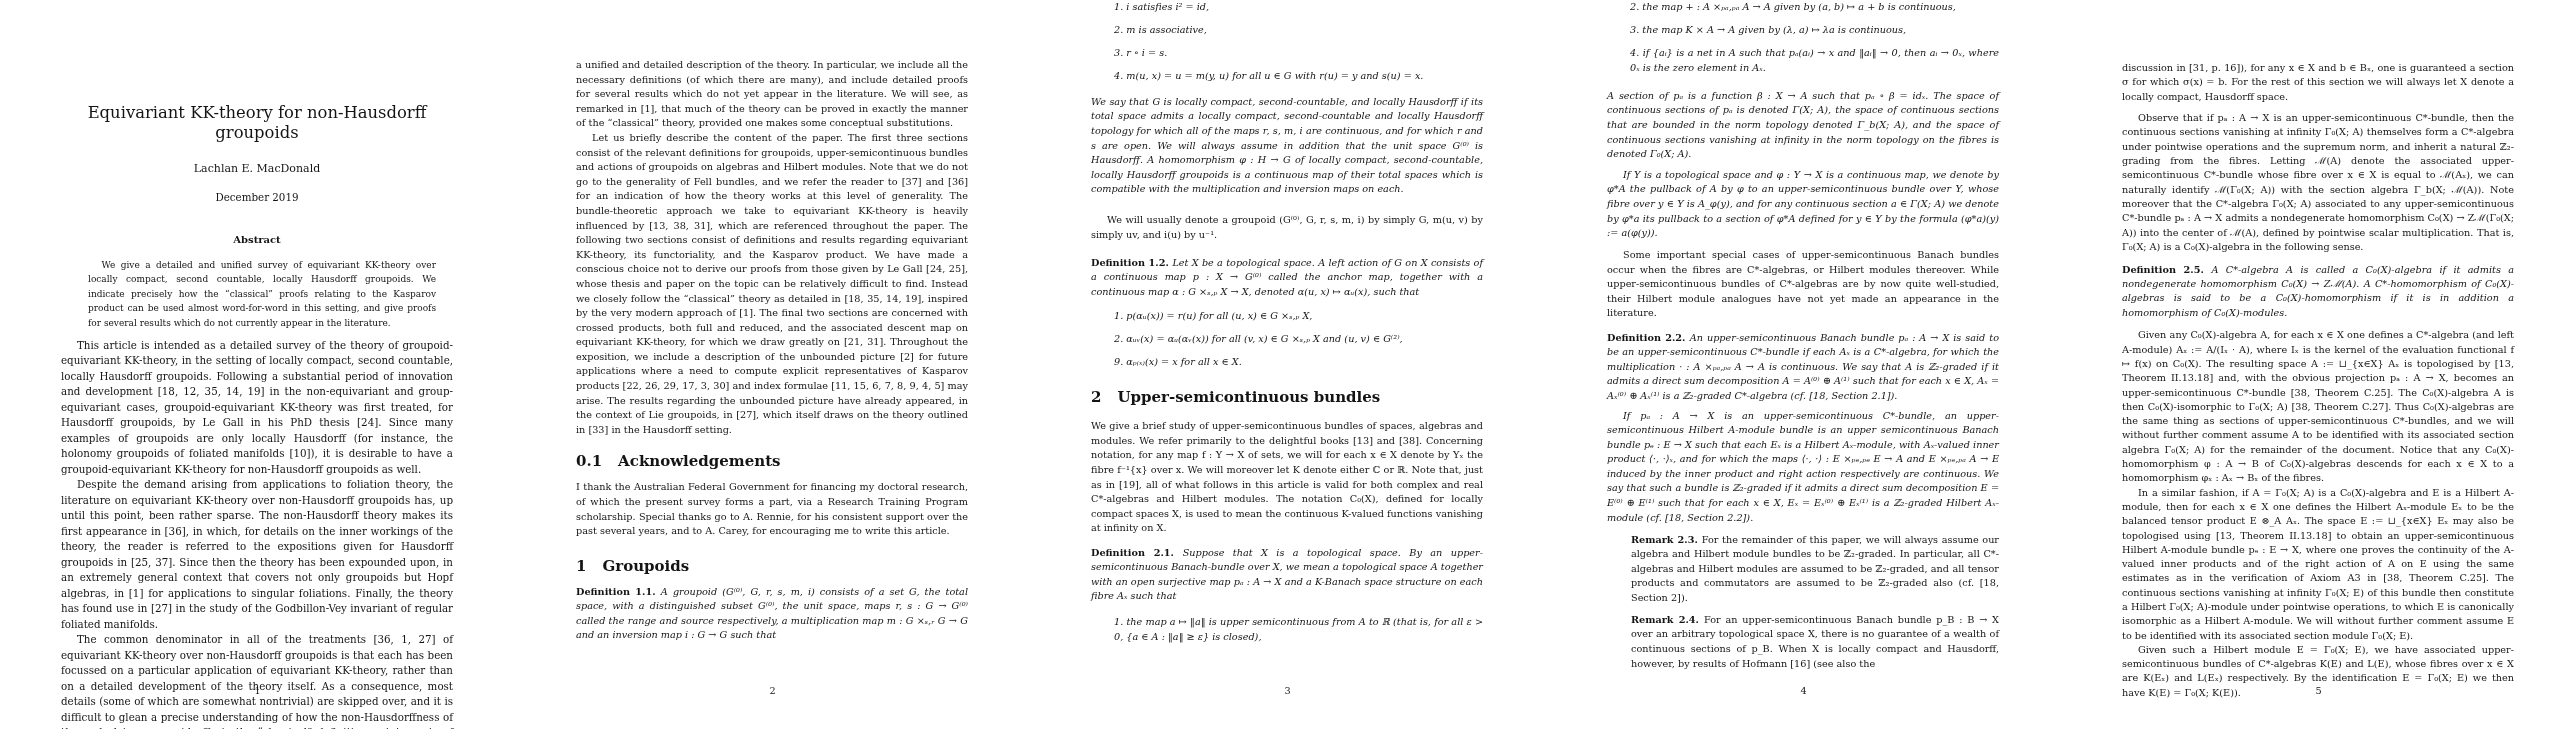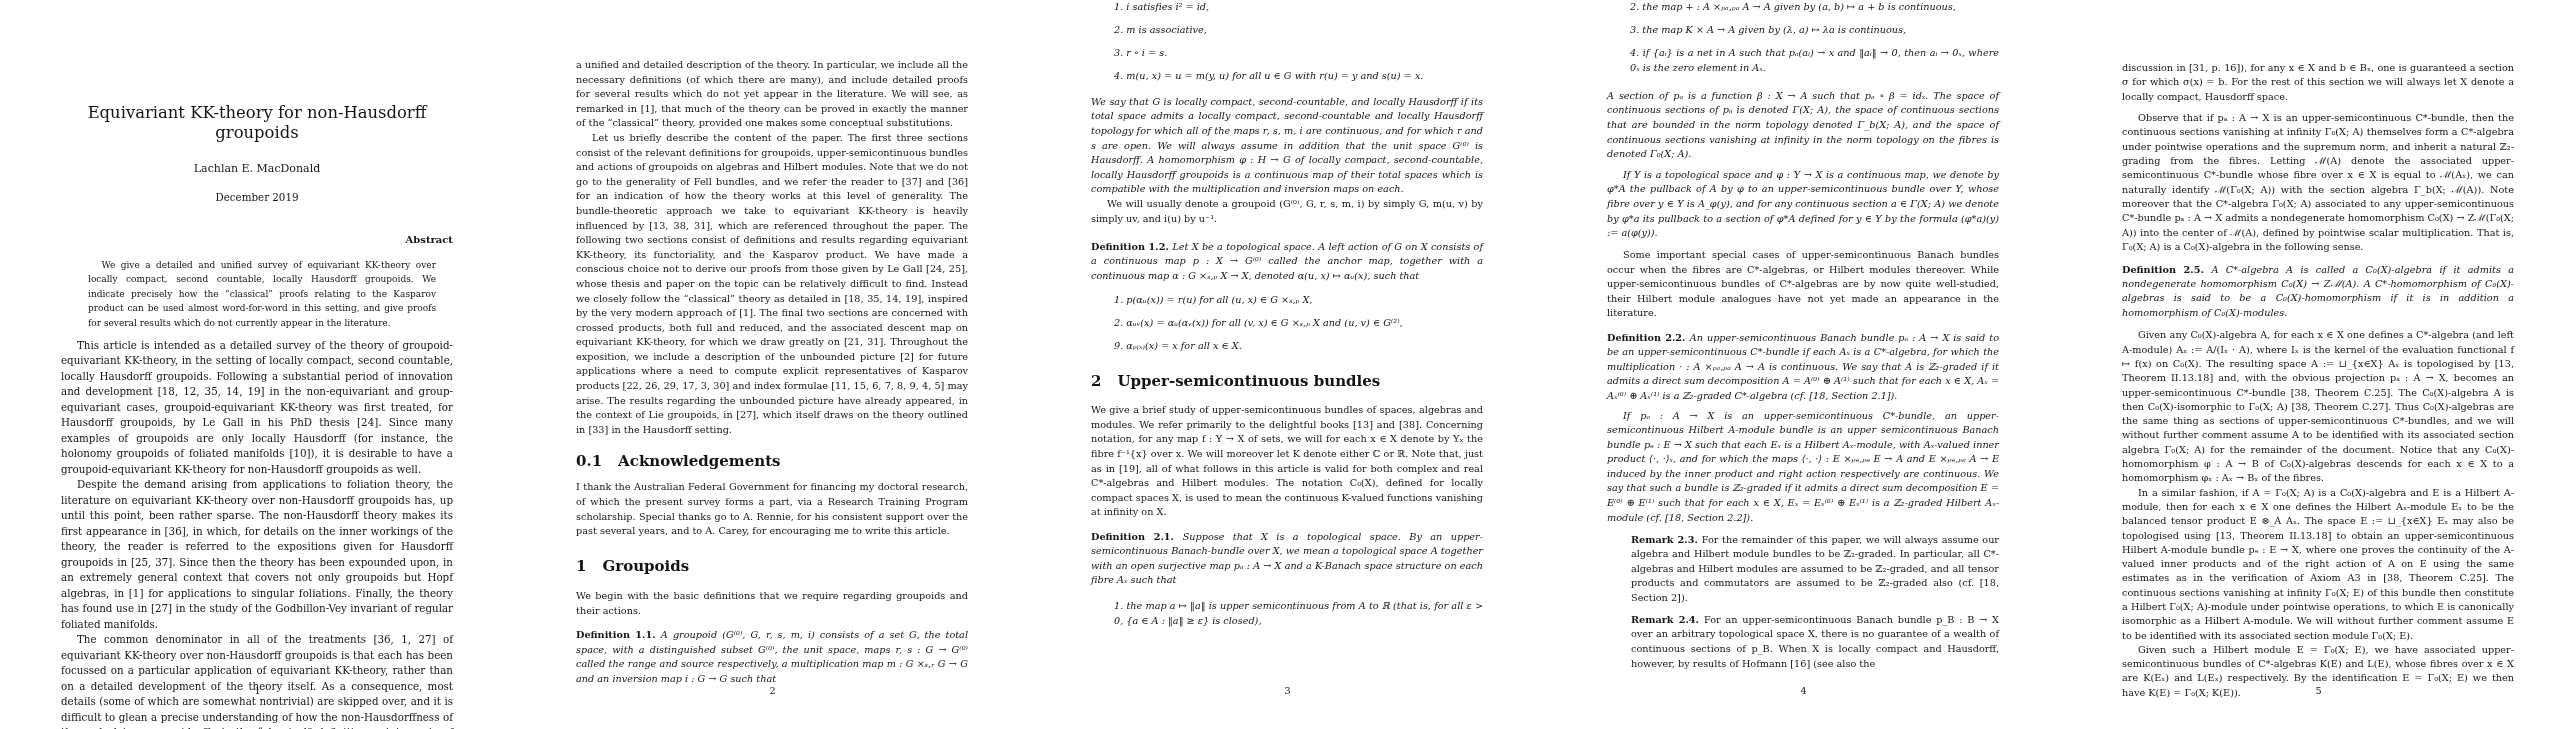--- a/index.html
+++ b/index.html
@@ -6,21 +6,21 @@
   body{width:2576px;height:729px;position:relative;overflow:hidden;
        font-family:"DejaVu Serif","Liberation Serif",serif;color:#141414;}
   .page{position:absolute;top:0;width:515px;height:729px;background:#fff;}
   #page1{left:0}#page2{left:515px}#page3{left:1030px}#page4{left:1546px}#page5{left:2061px}
   .col{position:absolute;left:61px;width:392px;top:0;font-size:9.7px;line-height:14.6px;text-align:justify;}
   .col1{font-size:10.3px;line-height:15.5px;}
   .c{text-align:center;text-indent:0;}
   .title{margin:103px 0 0 0;font-size:16.4px;line-height:20px;font-weight:normal;}
   .author{margin:18px 0 0 0;font-size:11px;}
   .date{margin:13.4px 0 0 0;font-size:10.3px;text-align:center;}
-  .abshead{margin:27px 0 4px 0;font-size:10px;font-weight:bold;text-align:right;}
+  .abshead{margin:27px 0 4px 0;font-size:10px;font-weight:bold;}
   .abstract{margin:9.7px 17px 0 27px;font-size:9px;line-height:14.6px;text-indent:13.4px;}
   .p{margin:0;text-indent:16px;}
   .noind{text-indent:0;}
   .mt1{margin-top:7.3px;}
   .first{margin-top:58px;}
   .first3{margin-top:61px;}
   .thm{margin:9.7px 0 0 0;text-indent:0;font-style:italic;}
   .thm b{font-style:normal;}
   .roman{font-style:normal;margin-left:24px;}
   .item{margin:0 0 8.5px 23px;text-indent:0;}
@@ -53,34 +53,33 @@
   <div class="pagenum">1</div>
 </div>
 
 <div class="page" id="page2">
   <div class="col">
     <p class="p noind first">a unified and detailed description of the theory. In particular, we include all the necessary definitions (of which there are many), and include detailed proofs for several results which do not yet appear in the literature. We will see, as remarked in [1], that much of the theory can be proved in exactly the manner of the “classical” theory, provided one makes some conceptual substitutions.</p>
     <p class="p">Let us briefly describe the content of the paper. The first three sections consist of the relevant definitions for groupoids, upper-semicontinuous bundles and actions of groupoids on algebras and Hilbert modules. Note that we do not go to the generality of Fell bundles, and we refer the reader to [37] and [36] for an indication of how the theory works at this level of generality. The bundle-theoretic approach we take to equivariant KK-theory is heavily influenced by [13, 38, 31], which are referenced throughout the paper. The following two sections consist of definitions and results regarding equivariant KK-theory, its functoriality, and the Kasparov product. We have made a conscious choice not to derive our proofs from those given by Le Gall [24, 25], whose thesis and paper on the topic can be relatively difficult to find. Instead we closely follow the “classical” theory as detailed in [18, 35, 14, 19], inspired by the very modern approach of [1]. The final two sections are concerned with crossed products, both full and reduced, and the associated descent map on equivariant KK-theory, for which we draw greatly on [21, 31]. Throughout the exposition, we include a description of the unbounded picture [2] for future applications where a need to compute explicit representatives of Kasparov products [22, 26, 29, 17, 3, 30] and index formulae [11, 15, 6, 7, 8, 9, 4, 5] may arise. The results regarding the unbounded picture have already appeared, in the context of Lie groupoids, in [27], which itself draws on the theory outlined in [33] in the Hausdorff setting.</p>
     <h2 class="ssec"><span class="secnum">0.1</span><span>Acknowledgements</span></h2>
     <p class="p noind" style="margin-top:11px">I thank the Australian Federal Government for financing my doctoral research, of which the present survey forms a part, via a Research Training Program scholarship. Special thanks go to A. Rennie, for his consistent support over the past several years, and to A. Carey, for encouraging me to write this article.</p>
     <h2 class="sec"><span class="secnum">1</span><span>Groupoids</span></h2>
-    <p class="p noind" style="margin-top:14.6px">We begin with the basic definitions that we require regarding groupoids and their actions.</p>
     <p class="thm"><b>Definition 1.1. </b><span>A groupoid (G⁽⁰⁾, G, r, s, m, i) consists of a set G, the total space, with a distinguished subset G⁽⁰⁾, the unit space, maps r, s : G → G⁽⁰⁾ called the range and source respectively, a multiplication map m : G ×ₛ,ᵣ G → G and an inversion map i : G → G such that</span></p>
   </div>
   <div class="pagenum">2</div>
 </div>
 
 <div class="page" id="page3">
   <div class="col">
     <p class="item it first3">1.  i satisfies i² = id,</p>
     <p class="item it">2.  m is associative,</p>
     <p class="item it">3.  r ∘ i = s.</p>
     <p class="item it">4.  m(u, x) = u = m(y, u) for all u ∈ G with r(u) = y and s(u) = x.</p>
     <p class="thm" style="margin-top:11px">We say that G is locally compact, second-countable, and locally Hausdorff if its total space admits a locally compact, second-countable and locally Hausdorff topology for which all of the maps r, s, m, i are continuous, and for which r and s are open. We will always assume in addition that the unit space G⁽⁰⁾ is Hausdorff. A homomorphism φ : H → G of locally compact, second-countable, locally Hausdorff groupoids is a continuous map of their total spaces which is compatible with the multiplication and inversion maps on each.</p>
-    <p class="p" style="">We will usually denote a groupoid (G⁽⁰⁾, G, r, s, m, i) by simply G, m(u, v) by simply uv, and i(u) by u⁻¹.</p>
+    <p class="p" style="margin-top:16px">We will usually denote a groupoid (G⁽⁰⁾, G, r, s, m, i) by simply G, m(u, v) by simply uv, and i(u) by u⁻¹.</p>
     <p class="thm" style="margin-top:13.4px"><b>Definition 1.2. </b><span>Let X be a topological space. A left action of G on X consists of a continuous map p : X → G⁽⁰⁾ called the anchor map, together with a continuous map α : G ×ₛ,ₚ X → X, denoted α(u, x) ↦ αᵤ(x), such that</span></p>
     <p class="item it" style="margin-top:9.7px">1.  p(αᵤ(x)) = r(u) for all (u, x) ∈ G ×ₛ,ₚ X,</p>
     <p class="item it">2.  αᵤᵥ(x) = αᵤ(αᵥ(x)) for all (v, x) ∈ G ×ₛ,ₚ X and (u, v) ∈ G⁽²⁾,</p>
     <p class="item it">9.  αₚ₍ₓ₎(x) = x for all x ∈ X.</p>
     <h2 class="sec"><span class="secnum">2</span><span>Upper-semicontinuous bundles</span></h2>
     <p class="p noind" style="margin-top:13.4px">We give a brief study of upper-semicontinuous bundles of spaces, algebras and modules. We refer primarily to the delightful books [13] and [38]. Concerning notation, for any map f : Y → X of sets, we will for each x ∈ X denote by Yₓ the fibre f⁻¹{x} over x. We will moreover let K denote either ℂ or ℝ. Note that, just as in [19], all of what follows in this article is valid for both complex and real C*-algebras and Hilbert modules. The notation C₀(X), defined for locally compact spaces X, is used to mean the continuous K-valued functions vanishing at infinity on X.</p>
     <p class="thm"><b>Definition 2.1. </b><span>Suppose that X is a topological space. By an upper-semicontinuous Banach-bundle over X, we mean a topological space A together with an open surjective map pₐ : A → X and a K-Banach space structure on each fibre Aₓ such that</span></p>
     <p class="item it" style="margin-top:11px">1.  the map a ↦ ‖a‖ is upper semicontinuous from A to ℝ (that is, for all ε &gt; 0, {a ∈ A : ‖a‖ ≥ ε} is closed),</p>
   </div>
   <div class="pagenum">3</div>

